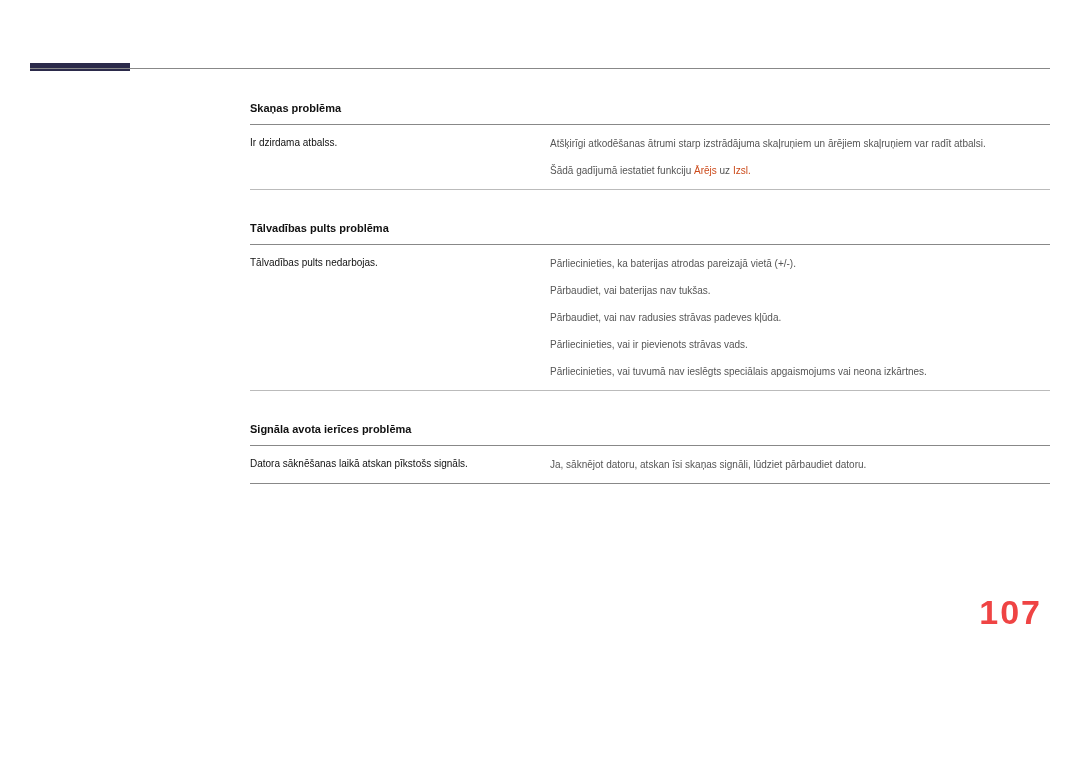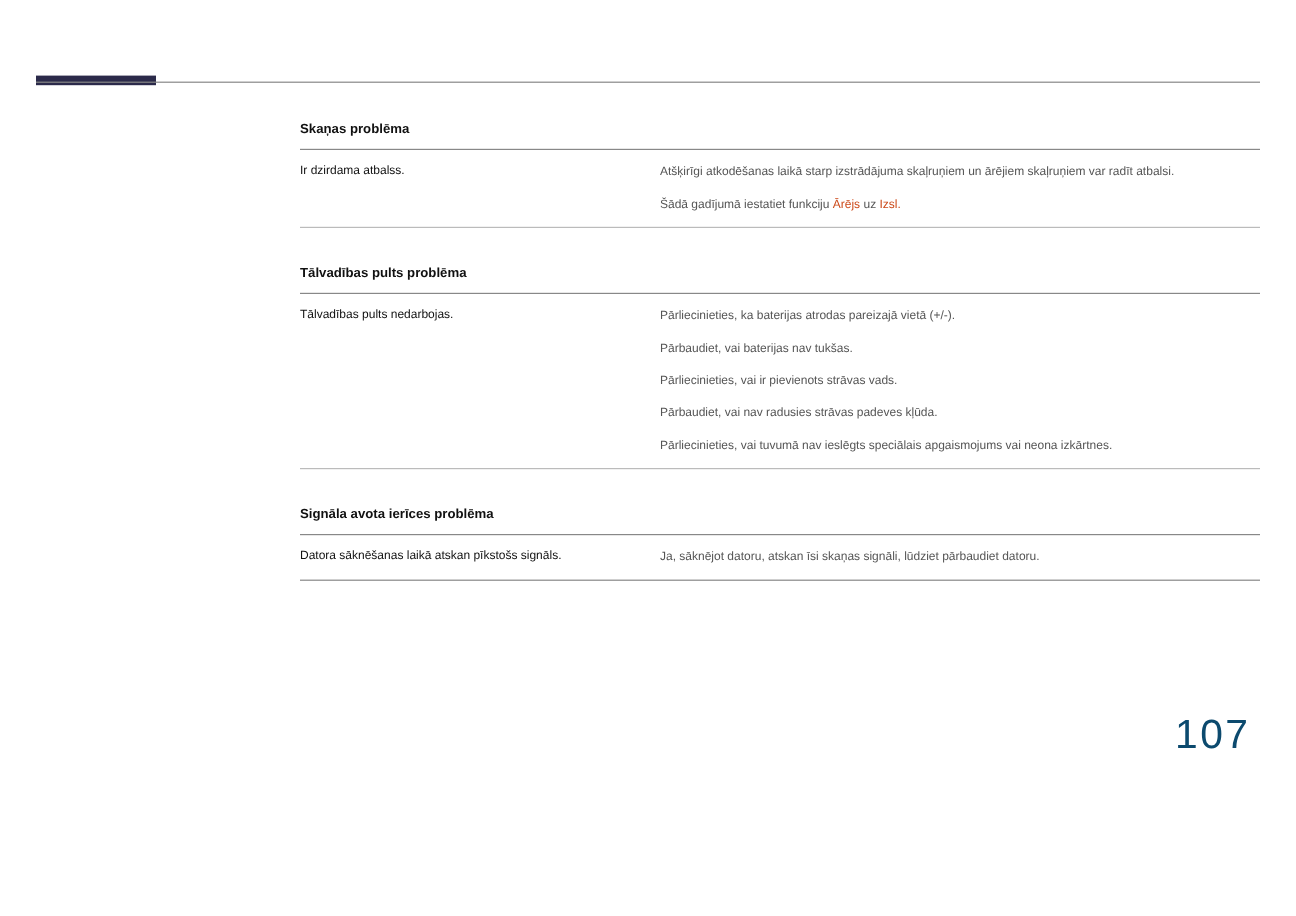--- a/index.html
+++ b/index.html
@@ -10,46 +10,46 @@
   .content { position: absolute; top: 96px; left: 250px; right: 30px; }
   .section-header { font-size: 11px; font-weight: bold; color: #111; padding: 6px 0 10px 0; border-bottom: 1px solid #888; margin-bottom: 0; }
   .row { display: flex; border-bottom: 1px solid #bbb; }
   .row:last-of-type { border-bottom: 1px solid #888; }
   .row .left { width: 300px; flex: 0 0 300px; font-size: 10px; font-weight: normal; color: #111; padding: 10px 8px 10px 0; line-height: 1.5; }
   .row .right { flex: 1; font-size: 10px; padding: 10px 0; line-height: 1.7; color: #555; }
   .right p { margin-bottom: 10px; }
   .right p:last-child { margin-bottom: 0; }
   .hl { color: #cc4a1a; font-weight: normal; }
   .spacer { height: 26px; }
-  .pagenum { position: absolute; bottom: 24px; right: 38px; font-size: 34px; color: #0c4a6e; font-weight: 400; letter-spacing: 2px; }
+  .pagenum { position: absolute; bottom: 24px; right: 38px; font-size: 34px; color: #ef4444; font-weight: 700; letter-spacing: 2px; }
 </style>
 </head>
 <body>
 
 <div class="page">
   <div class="accent-bar"></div>
   <div class="top-rule"></div>
   <div class="content">
       <div class="section-header">Skaņas problēma</div>
       <div class="row">
         <div class="left">Ir dzirdama atbalss.</div>
         <div class="right">
-          <p>Atšķirīgi atkodēšanas laikā starp izstrādājuma skaļruņiem un ārējiem skaļruņiem var radīt atbalsi.</p>
+          <p>Atšķirīgi atkodēšanas ātrumi starp izstrādājuma skaļruņiem un ārējiem skaļruņiem var radīt atbalsi.</p>
           <p>Šādā gadījumā iestatiet funkciju <span class="hl">Ārējs</span> uz <span class="hl">Izsl.</span></p>
         </div>
       </div>
       <div class="spacer"></div>
       <div class="section-header">Tālvadības pults problēma</div>
       <div class="row">
         <div class="left">Tālvadības pults nedarbojas.</div>
         <div class="right">
           <p>Pārliecinieties, ka baterijas atrodas pareizajā vietā (+/-).</p>
           <p>Pārbaudiet, vai baterijas nav tukšas.</p>
+          <p>Pārbaudiet, vai nav radusies strāvas padeves kļūda.</p>
           <p>Pārliecinieties, vai ir pievienots strāvas vads.</p>
-          <p>Pārbaudiet, vai nav radusies strāvas padeves kļūda.</p>
           <p>Pārliecinieties, vai tuvumā nav ieslēgts speciālais apgaismojums vai neona izkārtnes.</p>
         </div>
       </div>
       <div class="spacer"></div>
       <div class="section-header">Signāla avota ierīces problēma</div>
       <div class="row">
         <div class="left">Datora sāknēšanas laikā atskan pīkstošs signāls.</div>
         <div class="right">
           <p>Ja, sāknējot datoru, atskan īsi skaņas signāli, lūdziet pārbaudiet datoru.</p>
         </div>

